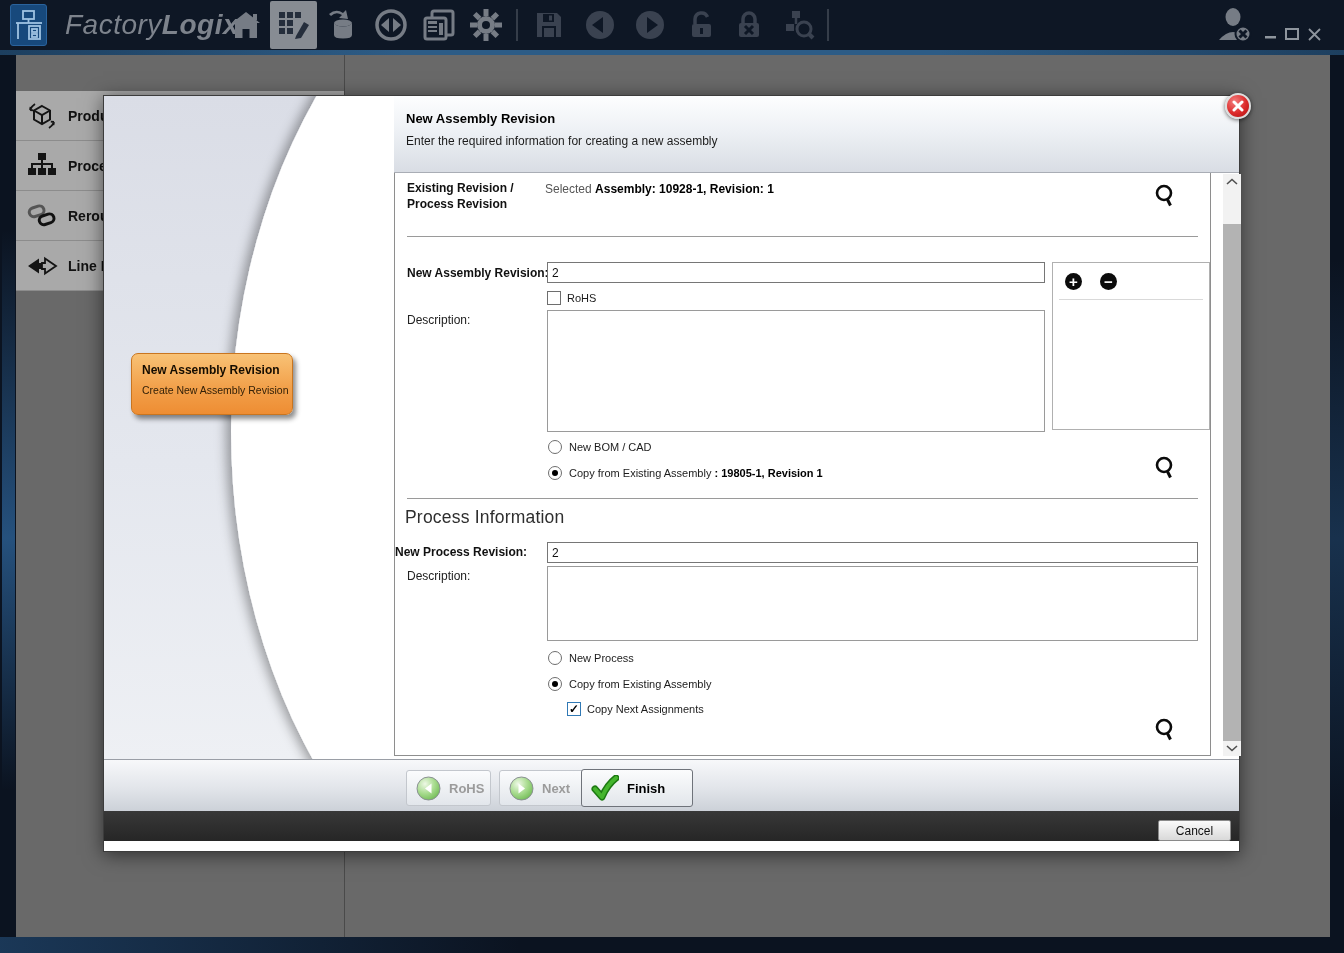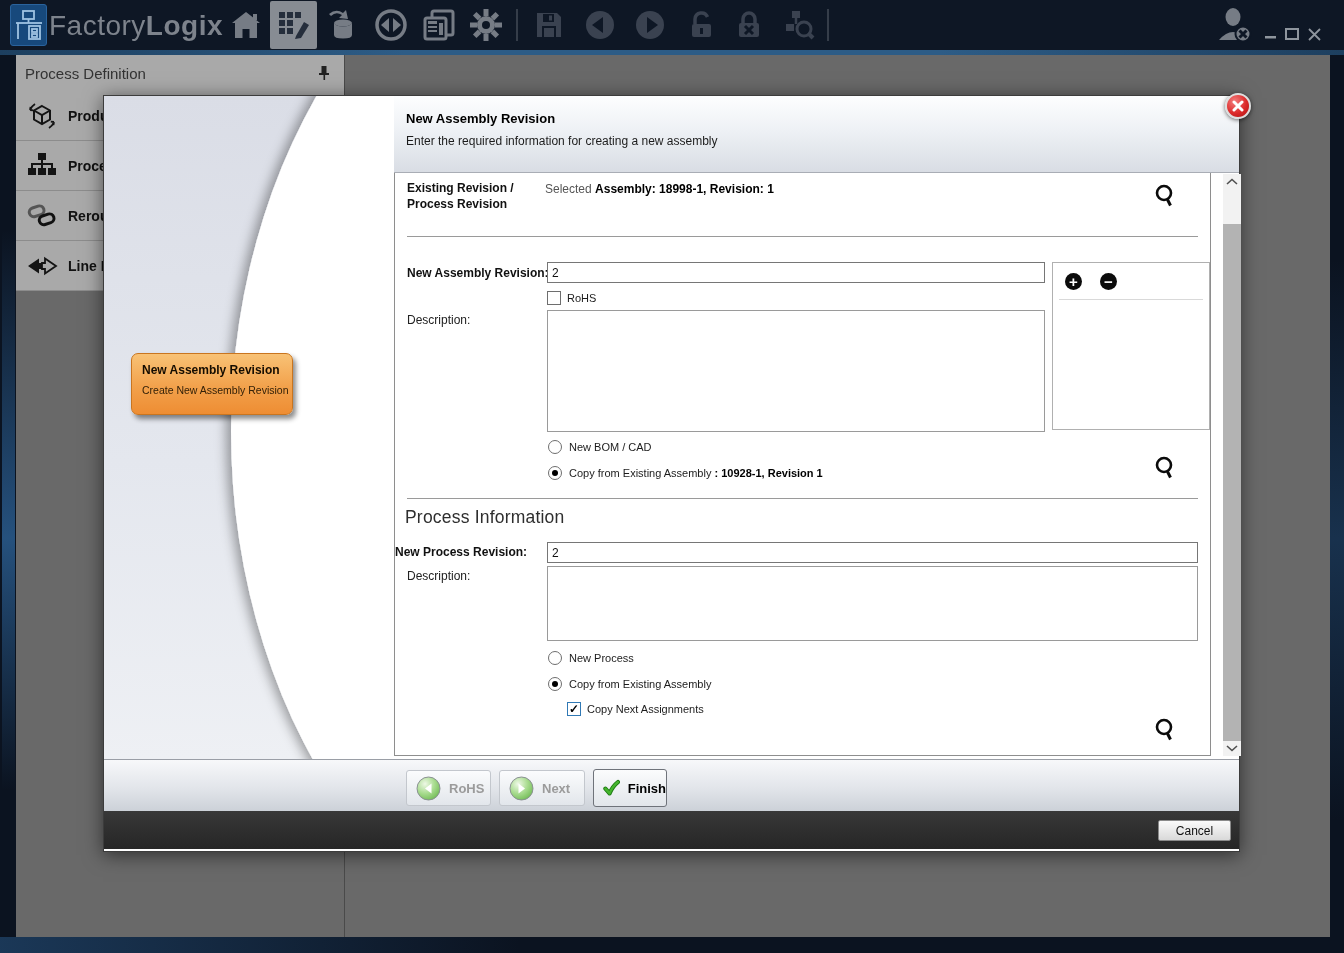--- a/index.html
+++ b/index.html
@@ -13,22 +13,22 @@
     background:linear-gradient(180deg, rgba(37,82,130,0) 0%, rgba(40,86,132,.45) 50%, rgba(37,82,130,0) 100%); }
   .edge-glow-bottom{ position:absolute; left:0; bottom:0; width:520px; height:16px;
     background:linear-gradient(90deg, rgba(42,92,142,.5), rgba(42,92,142,0)); }
 
   
   .titlebar { position:absolute; left:0; top:0; width:1344px; height:50px; background:#0e1725; }
   .accent-line { position:absolute; left:0; top:50px; width:1344px; height:5px;
     background:linear-gradient(90deg,#1d3f5f,#2d5c86 30%,#2d5c86 70%,#1d3f5f); }
   .applogo { position:absolute; left:10px; top:4px; width:37px; height:42px; background:#17497c;
     border:1px solid #2a639d; border-radius:3px; display:flex; align-items:center; justify-content:center; }
-  .brand { position:absolute; left:49px; top:8px; height:34px; display:flex; align-items:flex-end;
-    font-size:28px; color:#7d838c; letter-spacing:.5px; }
+  .brand { position:absolute; left:65px; top:8px; height:34px; display:flex; align-items:center;
+    font-size:28px; color:#7d838c; letter-spacing:.5px;font-style:italic; }
   .brand .thin { font-weight:300; }
   .brand .bold { font-weight:700; }
   .brand .tm { font-size:9px; color:#5b616a; align-self:flex-start; margin-top:4px; }
   .tb-icon { position:absolute; top:8px; width:40px; height:34px; display:flex; align-items:center; justify-content:center; color:#767c85; }
   .tb-icon.dim { color:#3a4250; }
   .tb-active-bg { position:absolute; left:270px; top:1px; width:47px; height:48px; background:#878c93; border-radius:2px; }
   .tb-sep { position:absolute; top:9px; width:2px; height:32px; background:#353d49; }
   .winctl { position:absolute; top:26px; color:#8e959d; display:flex; align-items:center; justify-content:center; width:18px; height:16px; cursor:default; }
   .winctl svg { display:block; }
 
@@ -94,21 +94,21 @@
   .btnbar { position:absolute; left:0; top:663px; width:100%; height:52px;
     background:linear-gradient(180deg,#f7f8fa 0%,#e2e5ea 55%,#ccd1d8 100%); border-top:1px solid #9a9ea6; }
   .wizbtn { position:absolute; top:10px; height:36px; border-radius:3px; display:flex; align-items:center;
     border:1px solid #c3c7cd; background:linear-gradient(180deg,#fbfcfd,#e2e6eb); font-size:13px; font-weight:bold; }
   .wizbtn .lab { margin-left:8px; }
   .wizbtn.disabled .lab { color:#9b9b9b; }
   .wizbtn.primary { border:1px solid #6f737a; top:9px; height:38px; }
   .wizbtn.primary .lab { color:#000; }
   .wizbtn svg { margin-left:9px; }
 
-  .darkstrip { position:absolute; left:0; top:715px; width:100%; height:38px;
+  .darkstrip { position:absolute; left:0; top:715px; width:100%; height:30px;
     background:linear-gradient(180deg,#383838,#262626); }
   .cancel-btn { position:absolute; left:1054px; top:9px; width:73px; height:21px;
     background:linear-gradient(180deg,#fafafa,#d9d9d9); border:1px solid #8a8a8a; border-radius:2px;
     font-size:12px; color:#111; display:flex; align-items:center; justify-content:center; }
 
   .dlg-close { position:absolute; right:-12px; top:-3px; width:26px; height:26px; border-radius:50%;
     background:radial-gradient(circle at 35% 30%, #f47f7f, #dc2a2a 55%, #a80f0f);
     border:2px solid #dedede; box-shadow:0 1px 4px rgba(0,0,0,.6);
     display:flex; align-items:center; justify-content:center; }
 </style>
@@ -279,30 +279,20 @@
     <svg width="13" height="13" viewBox="0 0 13 13">
         <path d="M1 1 L12 12 M12 1 L1 12" stroke="currentColor" stroke-width="1.8"></path>
       </svg>
   </div>
 </div>
 <div class="accent-line"></div>
 
 <div class="content-bg"></div>
 
 <div class="sidebar">
-  <div class="sidebar-head">
-    <span class="t">Process Definition</span>
-    <span class="pin">
-      <svg width="14" height="16" viewBox="0 0 14 16" fill="currentColor">
-        <rect x="4.5" y="1" width="5" height="7"></rect>
-        <rect x="2" y="8" width="10" height="2"></rect>
-        <rect x="6.5" y="10" width="1.6" height="5"></rect>
-      </svg>
-    </span>
-  </div>
   <div class="sb-items">
     <div class="sb-item">
       <span class="ic">
         <svg width="32" height="32" viewBox="0 0 32 32" fill="none" stroke="currentColor" stroke-width="2">
           <path d="M16 6 l8 4.5 v9 L16 24 l-8 -4.5 v-9 Z"></path>
           <path d="M8 10.5 L16 15 l8 -4.5 M16 15 v9"></path>
           <path d="M4 10 a13 13 0 0 1 5 -6 M4 10 l3.2 .4 M4 10 l.6 -3.2" stroke-width="1.8"></path>
           <path d="M28 22 a13 13 0 0 1 -5 6 M28 22 l-3.2 -.4 M28 22 l-.6 3.2" stroke-width="1.8"></path>
         </svg>
       </span>
@@ -361,21 +351,21 @@
       <div class="ct">New Assembly Revision</div>
       <div class="cs">Create New Assembly Revision</div>
     </div>
   </div>
 
   <div class="formbox">
 
     <div class="flabel" style="left:12px; top:8px">Existing Revision /</div>
     <div class="flabel" style="left:12px; top:24px">Process Revision</div>
     <div class="ftext" style="left:150px; top:9px; color:#555">
-      <span>Selected </span><b style="color:#000">Assembly: 18998-1, Revision: 1</b>
+      <span>Selected </span><b style="color:#000">Assembly: 10928-1, Revision: 1</b>
     </div>
     <span class="mag" style="left:758px; top:10px">
       <svg width="26" height="26" viewBox="0 0 26 26">
         <circle cx="11" cy="10" r="7" fill="none" stroke="currentColor" stroke-width="2.6"></circle>
         <line x1="14.5" y1="16.5" x2="17.5" y2="22.5" stroke="currentColor" stroke-width="3"></line>
       </svg>
     </span>
     <div class="hr" style="top:63px"></div>
 
     <div class="flabel" style="left:12px; top:93px">New Assembly Revision:</div>
@@ -391,21 +381,21 @@
     <span class="opt-label" style="left:172px; top:119px">RoHS</span>
 
     <div class="ftext" style="left:12px; top:140px">Description:</div>
     <textarea class="ta" style="left: 152px; top: 137px; width: 498px; height: 122px;" value=""></textarea>
 
     <span class="radio" style="left:153px; top:267px"></span>
     <span class="opt-label" style="left:174px; top:268px">New BOM / CAD</span>
 
     <span class="radio sel" style="left:153px; top:293px"></span>
     <span class="opt-label" style="left:174px; top:294px">
-      <span>Copy from Existing Assembly </span><b>: 10928-1, Revision 1</b>
+      <span>Copy from Existing Assembly </span><b>: 19805-1, Revision 1</b>
     </span>
     <span class="mag" style="left:758px; top:282px">
       <svg width="26" height="26" viewBox="0 0 26 26">
         <circle cx="11" cy="10" r="7" fill="none" stroke="currentColor" stroke-width="2.6"></circle>
         <line x1="14.5" y1="16.5" x2="17.5" y2="22.5" stroke="currentColor" stroke-width="3"></line>
       </svg>
     </span>
 
     <div class="hr" style="top:325px"></div>
 
@@ -460,21 +450,21 @@
       </svg>
       <span class="lab">RoHS</span>
     </div>
     <div class="wizbtn disabled" style="left:395px; width:86px">
       <svg width="25" height="25" viewBox="0 0 25 25">
         <circle cx="12.5" cy="12.5" r="11.5" fill="url(#g1)" stroke="#8b9094"></circle>
         <path d="M9.5 7.5 L16 12.5 L9.5 17.5 Z" fill="#fff"></path>
       </svg>
       <span class="lab">Next</span>
     </div>
-    <div class="wizbtn primary" style="left:489px; width:74px">
+    <div class="wizbtn primary" style="left:477px; width:112px">
       <svg width="28" height="26" viewBox="0 0 28 26">
         <path d="M4 14 L11 22 Q16 10 25 3" fill="none" stroke="#1d7a12" stroke-width="7" stroke-linecap="round" stroke-linejoin="round"></path>
         <path d="M4 14 L11 22 Q16 10 25 3" fill="none" stroke="#45b52d" stroke-width="4" stroke-linecap="round" stroke-linejoin="round"></path>
       </svg>
       <span class="lab">Finish</span>
     </div>
   </div>
 
   <div class="darkstrip">
     <div class="cancel-btn">

